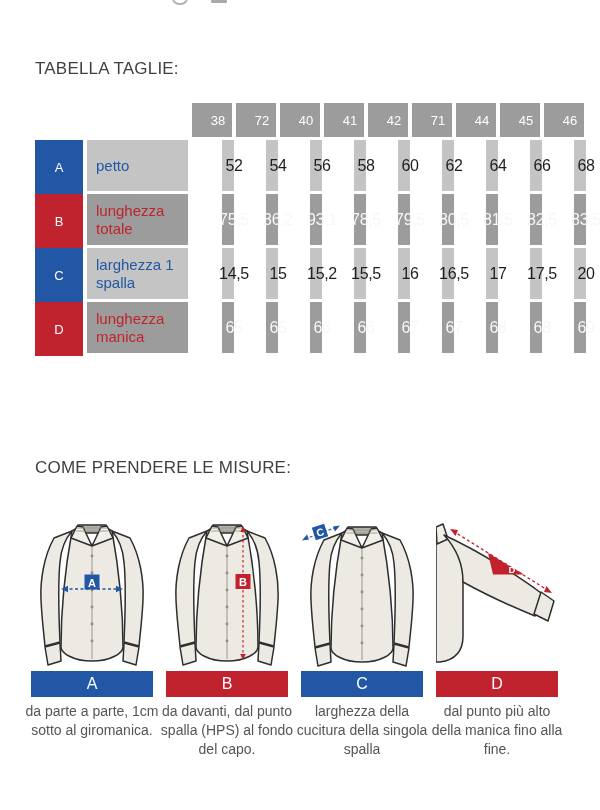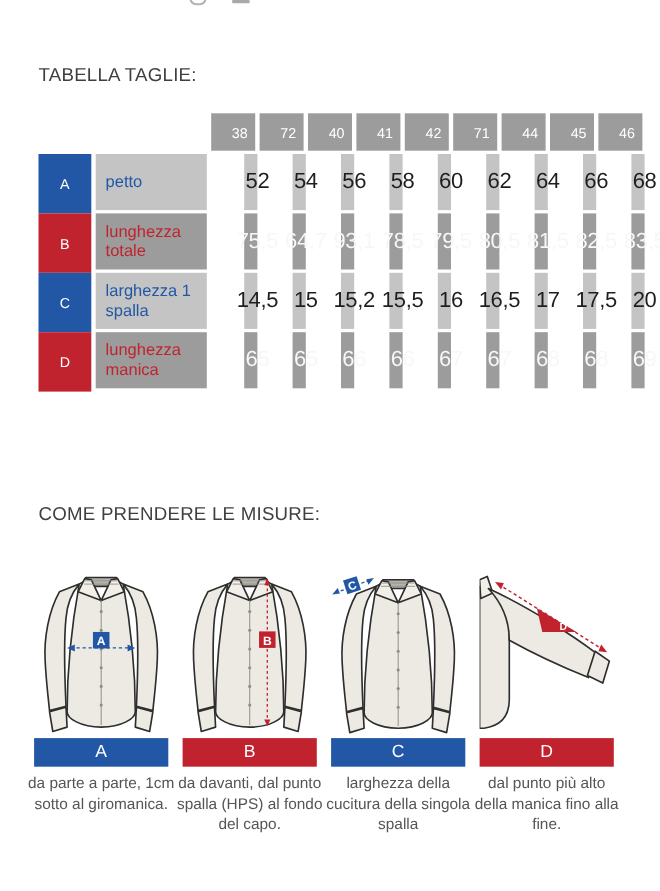--- a/index.html
+++ b/index.html
@@ -37,21 +37,21 @@
   .desc.blue{background:var(--grayLight);color:var(--blue);}
   .desc.red{background:var(--grayDark);color:var(--red);}
   .numbers{
     position:absolute;left:157px;top:0;
     display:grid;grid-template-columns:repeat(9,40px);
     grid-template-rows:34px repeat(4,51px);
     gap:3px 4px;
   }
   .cell{display:flex;align-items:center;justify-content:center;padding-left:12px;}
   .cell.hdr{background:var(--grayDark);color:#ffffff;font-size:13px;}
-  .cell.val{font-size:20px;letter-spacing:-0.3px;margin-left:30px;}
+  .cell.val{font-size:16px;letter-spacing:-0.3px;margin-left:30px;}
   .cell.val.light{background:var(--grayLight);color:#1e1e1e;}
   .cell.val.dark{background:var(--grayDark);color:#f7f7f7;}
 
   
   .measures{position:absolute;left:31px;top:520px;display:flex;gap:13px;}
   .measure-col{width:122px;display:flex;flex-direction:column;align-items:center;}
   .shirt-box{width:122px;height:150px;}
   .measure-bar{
     width:122px;height:26px;margin-top:1px;display:flex;align-items:center;justify-content:center;
     color:#ffffff;font-size:16px;
@@ -98,21 +98,21 @@
       <div class="cell val light">52</div>
       <div class="cell val light">54</div>
       <div class="cell val light">56</div>
       <div class="cell val light">58</div>
       <div class="cell val light">60</div>
       <div class="cell val light">62</div>
       <div class="cell val light">64</div>
       <div class="cell val light">66</div>
       <div class="cell val light">68</div>
       <div class="cell val dark">75,5</div>
-      <div class="cell val dark">64,7</div>
+      <div class="cell val dark">36,2</div>
       <div class="cell val dark">93,1</div>
       <div class="cell val dark">78,5</div>
       <div class="cell val dark">79,5</div>
       <div class="cell val dark">80,5</div>
       <div class="cell val dark">81,5</div>
       <div class="cell val dark">82,5</div>
       <div class="cell val dark">83,5</div>
       <div class="cell val light">14,5</div>
       <div class="cell val light">15</div>
       <div class="cell val light">15,2</div>

